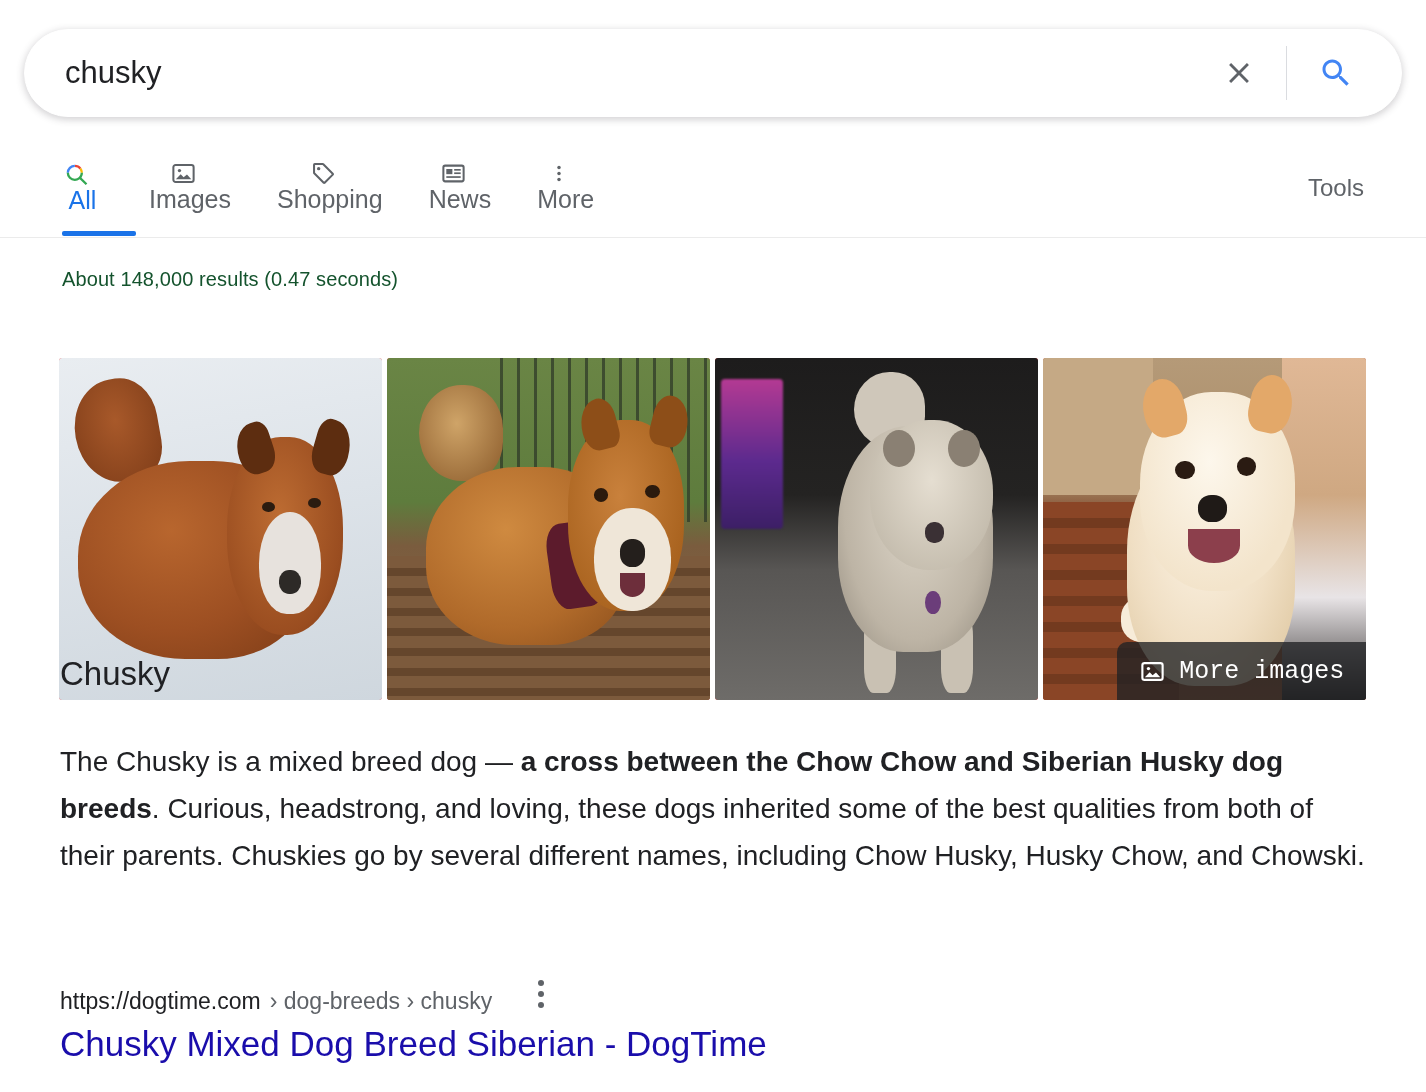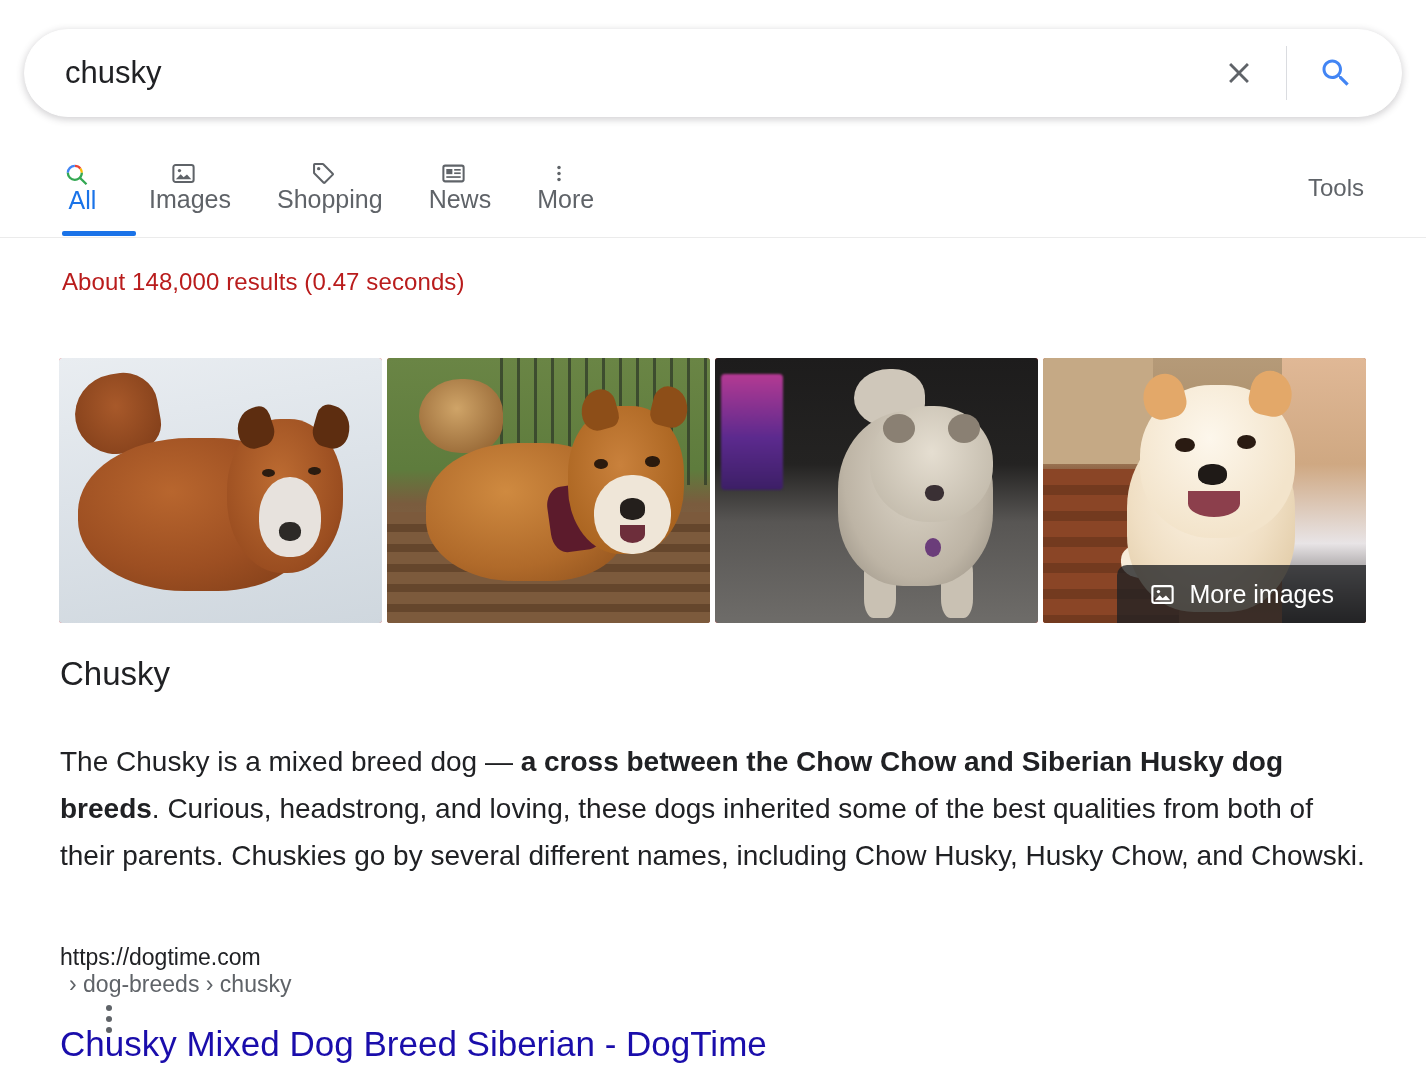--- a/index.html
+++ b/index.html
@@ -128,43 +128,44 @@
     font-size: 24px;
     color: #5f6368;
     cursor: pointer;
   }
 
   
   .result-stats {
     position: absolute;
     left: 62px;
     top: 268px;
-    font-size: 24px;
-    color: #b91c1c;
+    font-size: 20px;
+    color: #14532d;
     letter-spacing: .1px;
   }
 
   
   .thumb-strip {
     position: absolute;
     left: 59px;
     top: 358px;
     width: 1308px;
     height: 265px;
     display: flex;
     gap: 5px;
   }
   .thumb {
     position: relative;
     width: 323px;
-    height: 265px;
+    height: 342px;
     overflow: hidden;
     border-radius: 3px;
     cursor: pointer;
     background: #ef4444;
+    font-family: Liberation Mono, monospace;
   }
   .thumb .art { position: absolute; inset: 0; }
 
   
   .t1-bg { background: linear-gradient(170deg,#e9edf1 0%, #dde3e9 45%, #cfd7de 100%); }
   .t1-body {
     position: absolute; left: 6%; top: 30%; width: 72%; height: 58%;
     border-radius: 48% 42% 40% 46%;
     background: radial-gradient(ellipse at 40% 35%, #b8662e 0%, #9d4f22 55%, #7d3c17 100%);
   }
@@ -258,25 +259,24 @@
     font-size: 28px;
     line-height: 47px;
     color: #202124;
   }
   .snippet-body b { font-weight: 700; }
 
   
   .result-url-row {
     position: absolute;
     left: 60px;
-    top: 944px;
-    display: flex;
-    align-items: flex-start;
+    top: 973px;
+    display: flex;
+    align-items: flex-end;
     font-size: 23px;
-    flex-direction: column;
   }
   .url-domain { color: #202124; }
   .url-path { color: #5f6368; margin-left: 9px; }
   .kebab {
     display: flex;
     flex-direction: column;
     align-items: center;
     justify-content: center;
     gap: 5px;
     width: 42px;

